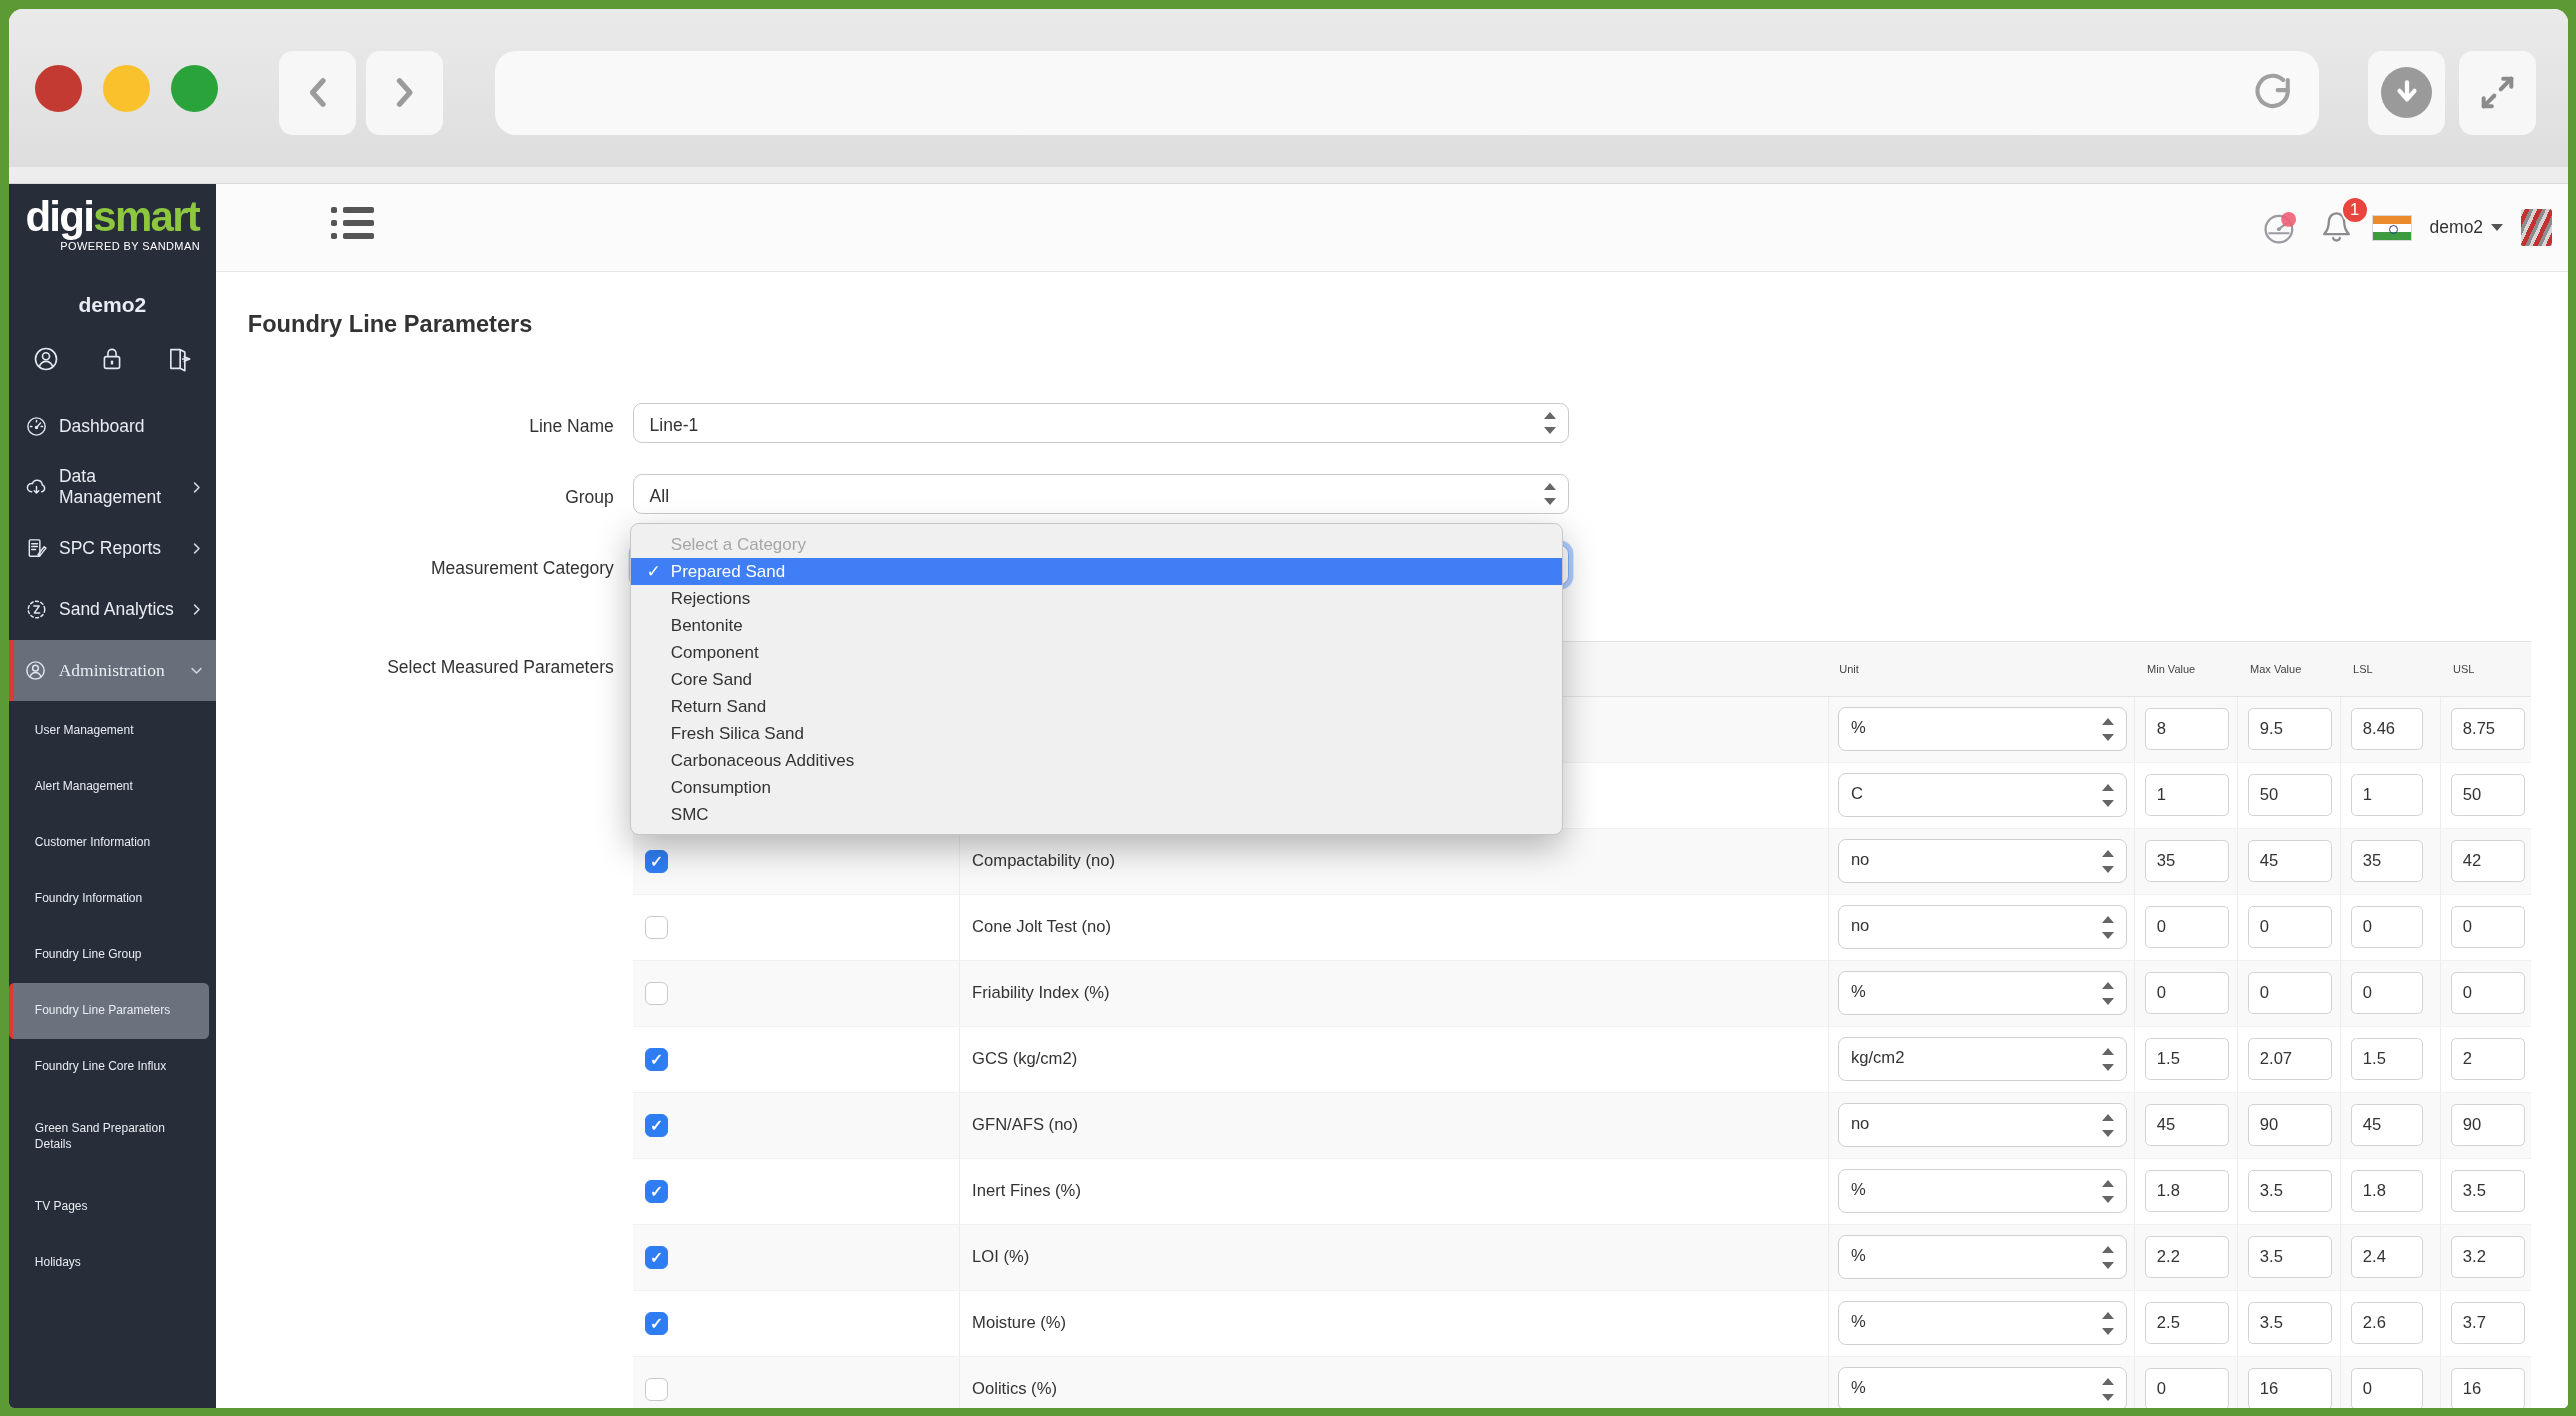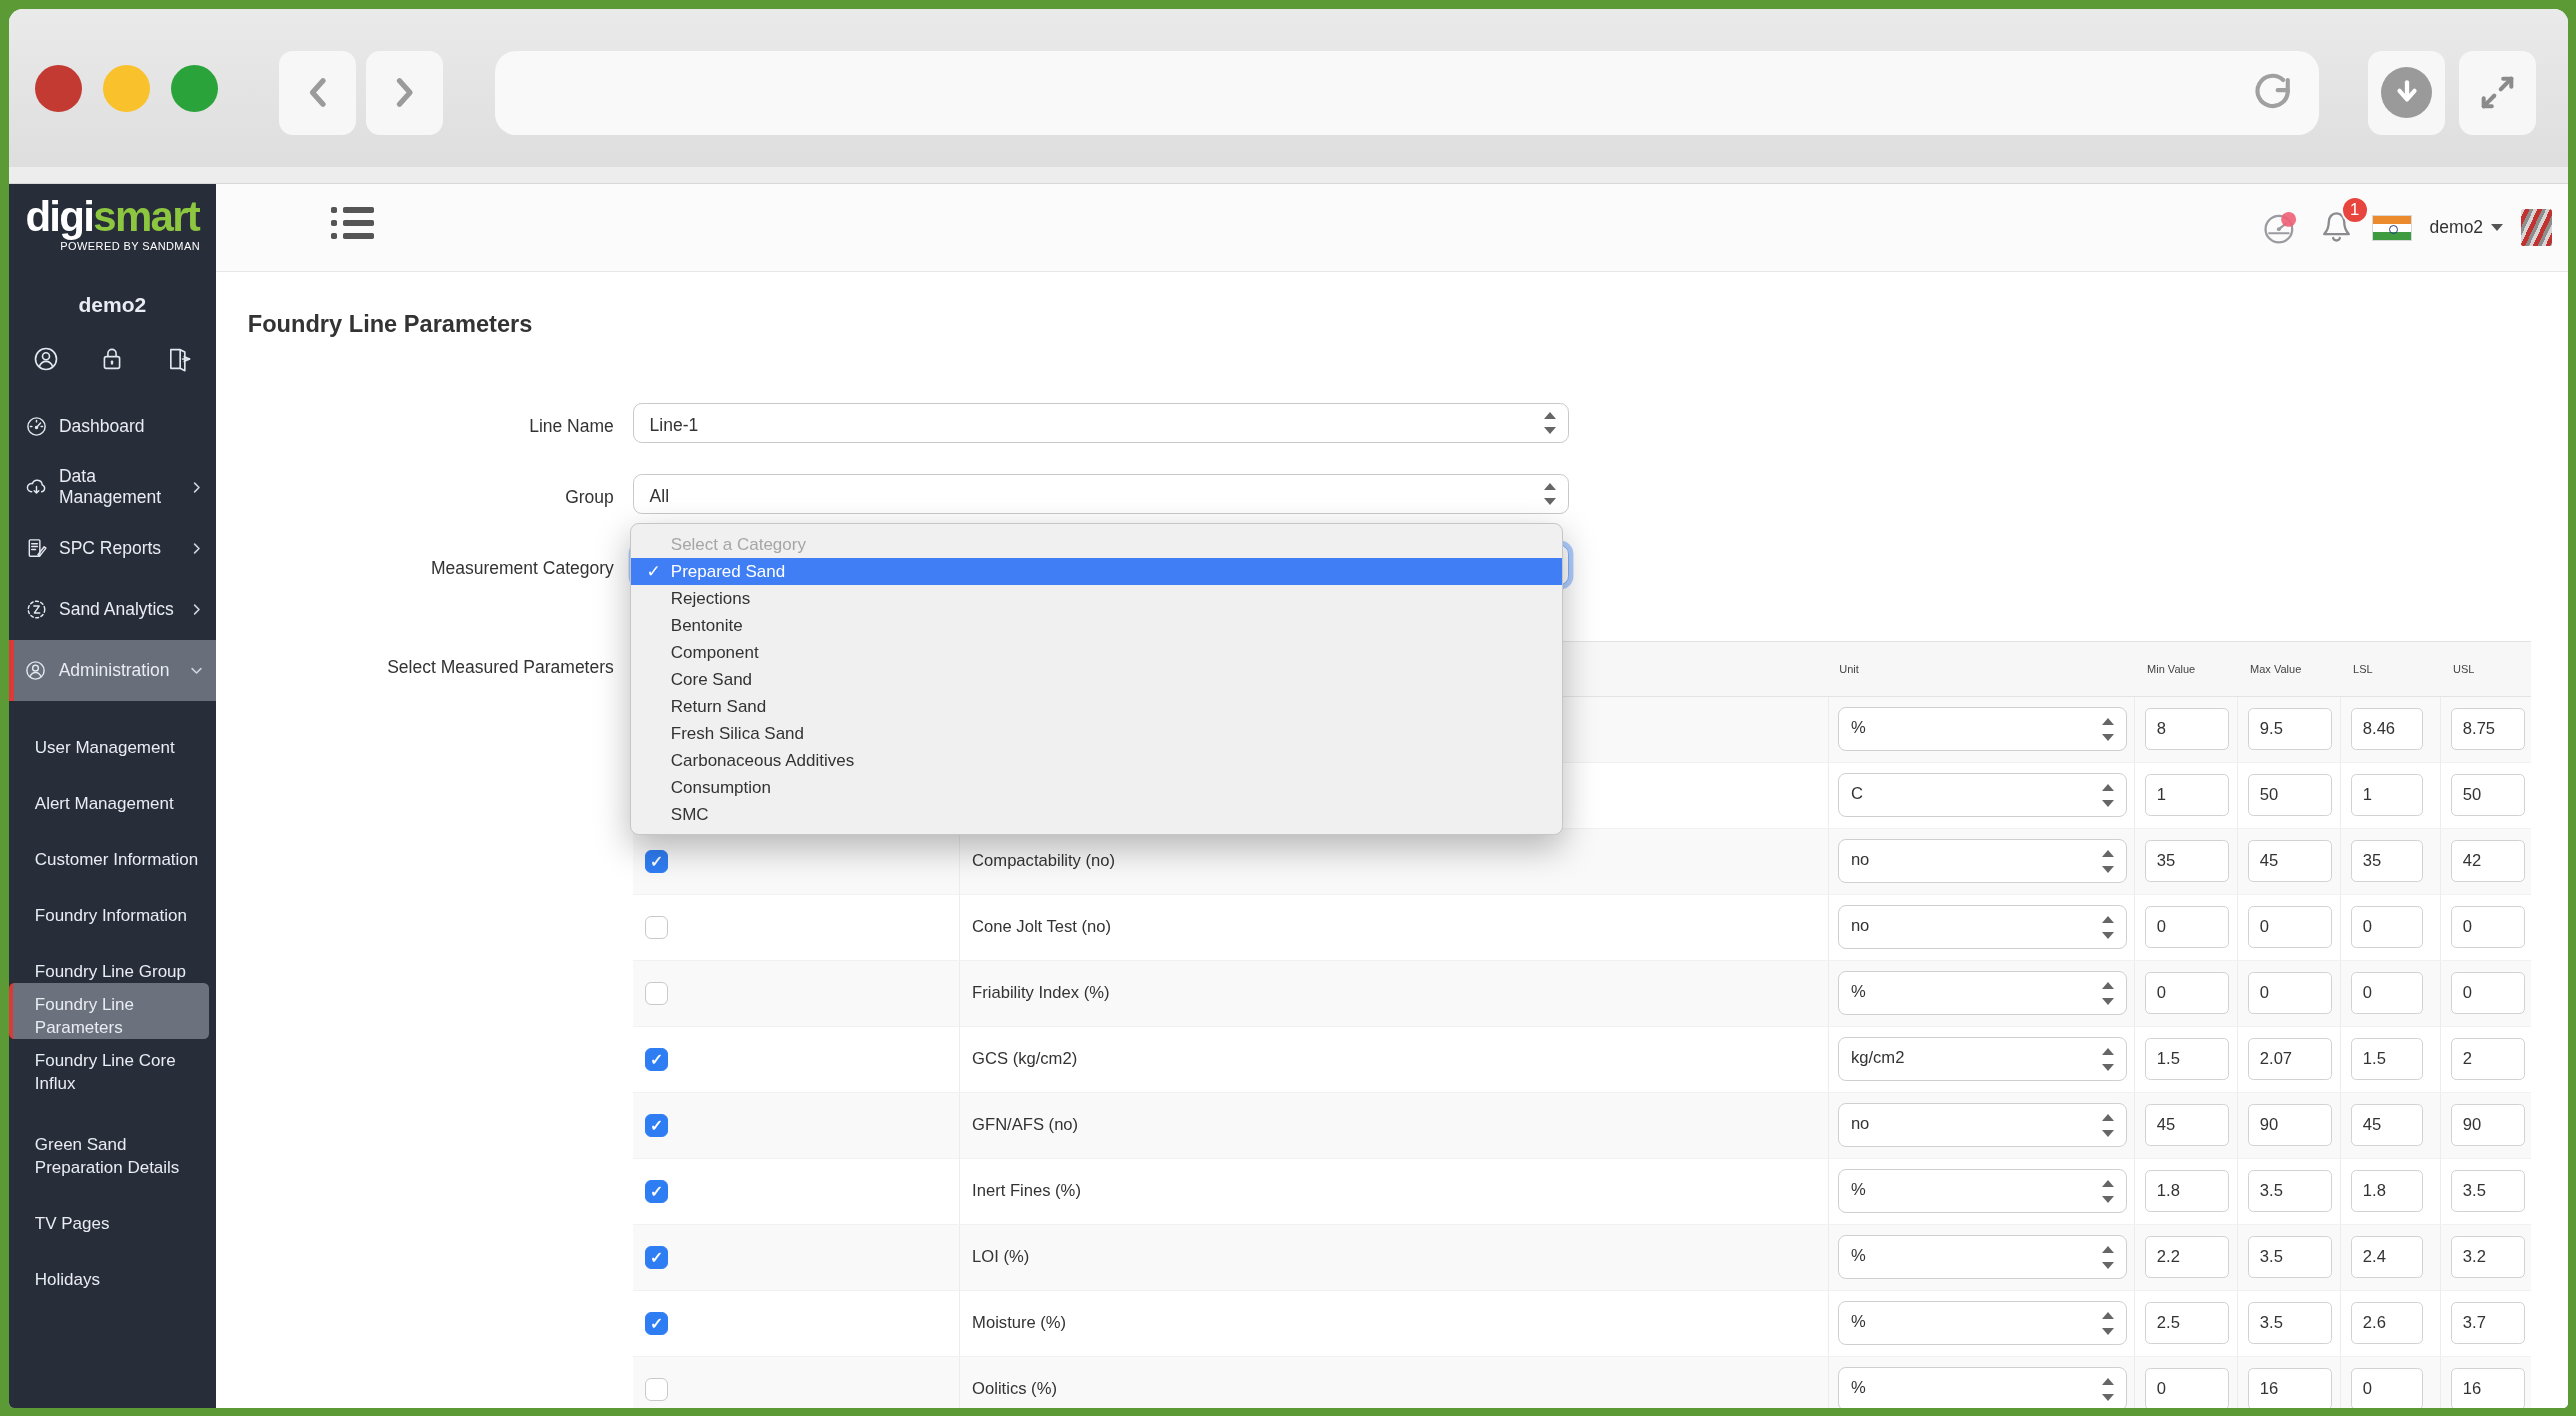--- a/index.html
+++ b/index.html
@@ -65,23 +65,23 @@
   .logo .tagline { font-size:11px; color:#fff; letter-spacing:0.4px; margin-top:1.8px; text-align:right;
                    padding-right:15.8px; }
   .side-user { text-align:center; font-size:21px; font-weight:bold; margin-top:21px; }
   .side-quick { display:flex; justify-content:space-between; padding:0 23px; margin-top:28px; }
   .side-quick .qicon { width:28px; height:28px; color:#e3e7ee; cursor:pointer; }
   .nav-main { margin-top:23px; }
   .nav-item { height:61px; display:flex; align-items:center; gap:11.4px; padding:0 12.3px 0 15.8px;
               font-size:17.5px; cursor:pointer; }
   .nav-item .nav-icon { width:23px; height:23px; color:#e3e7ee; flex:none; }
   .nav-item .nav-chevron { margin-left:auto; width:15px; height:15px; color:#cfd4dc; }
-  .nav-item.active { background:#686e7a; border-left:5.3px solid #da3a38; padding-left:10.5px; }
+  .nav-item.active { background:#686e7a; border-left:5.3px solid #da3a38; padding-left:10.5px;font-family:Liberation Serif, serif; }
   .nav-sub { margin-top:1.8px; }
-  .sub-item { min-height:56px; display:flex; align-items:flex-end; font-size:17px; padding-left:26px;
+  .sub-item { min-height:56px; display:flex; align-items:center; font-size:12px; padding-left:26px;
               padding-right:8.8px; cursor:pointer; line-height:1.3; }
   .sub-item.active { background:#6b717d; border-left:4.4px solid #da3a38; border-radius:5.3px;
                      margin-right:7px; padding-left:22px; }
 
   
   .content { position:absolute; top:263px; left:200px; right:0; bottom:0; background:#fff;
              overflow:hidden; z-index:1; }
   .page-title { position:absolute; left:39px; top:39px; font-size:23.6px; font-weight:bold; color:#333; }
 
   .form-label { position:absolute; left:39px; width:366px; text-align:right; font-size:17.5px;

